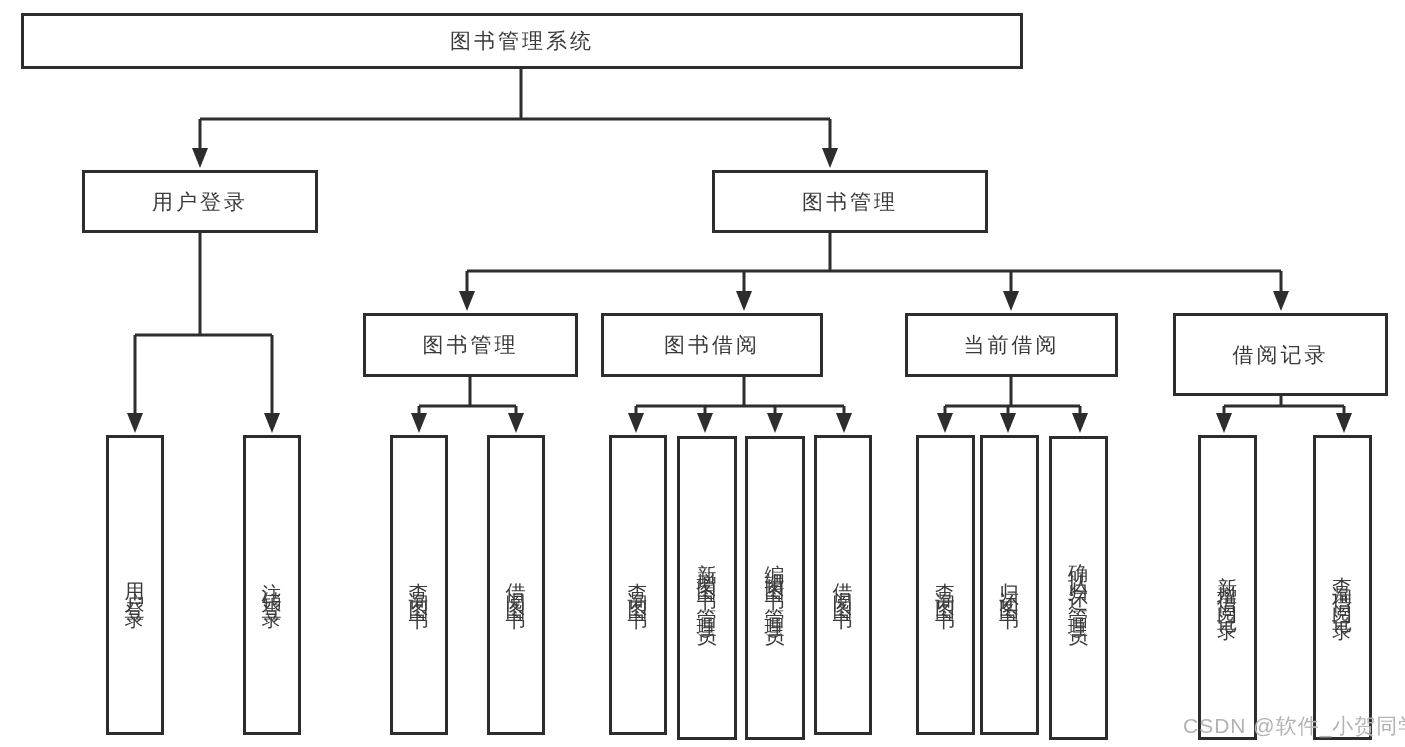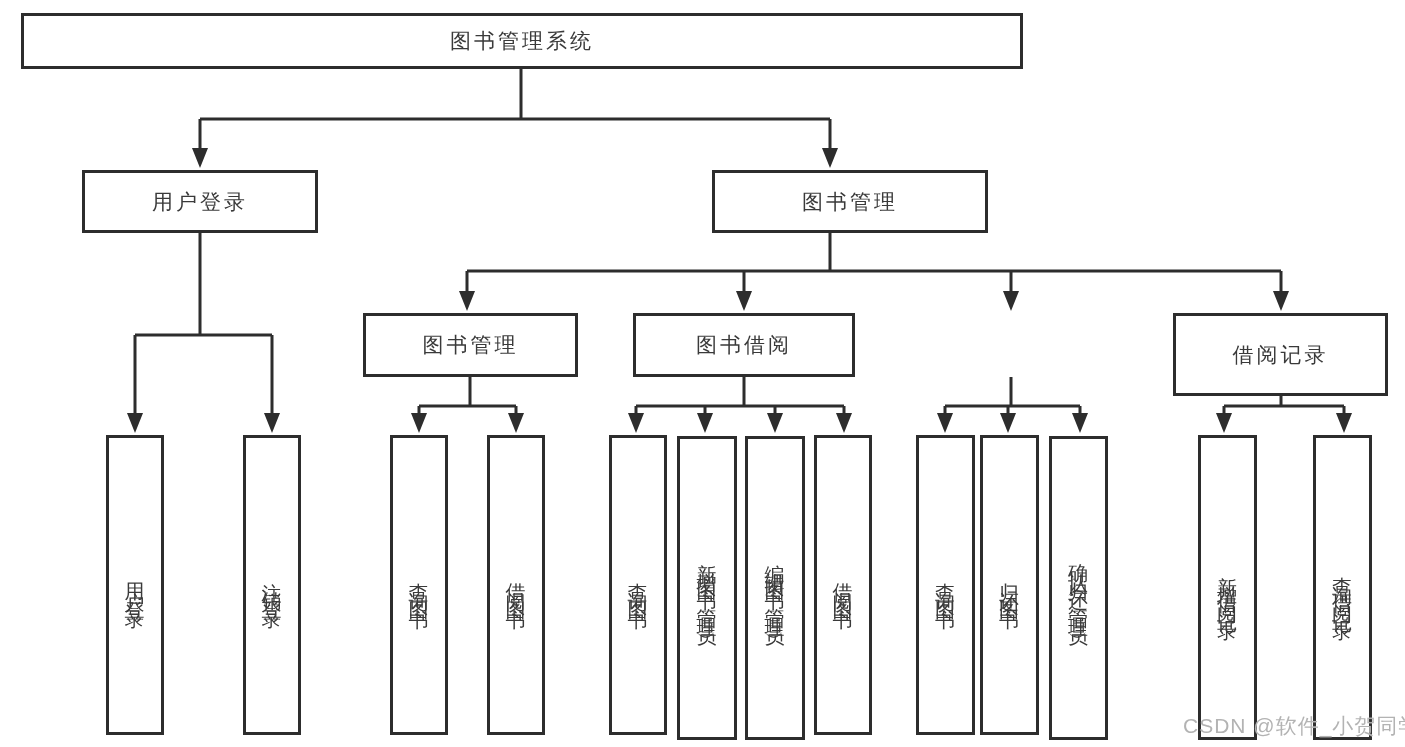--- a/index.html
+++ b/index.html
@@ -71,22 +71,25 @@
   <div class="node" style="left:82px;top:170px;width:236px;height:63px">
     <span class="lbl">用户登录</span>
   </div>
   <div class="node" style="left:712px;top:170px;width:276px;height:63px">
     <span class="lbl">图书管理</span>
   </div>
 
   <div class="node" style="left:363px;top:313px;width:215px;height:64px">
     <span class="lbl">图书管理</span>
   </div>
-  <div class="node" style="left:633px;top:313px;width:222px;height:64px">
+  <div class="node" style="left:601px;top:313px;width:222px;height:64px">
     <span class="lbl">图书借阅</span>
+  </div>
+  <div class="node" style="left:905px;top:313px;width:213px;height:64px">
+    <span class="lbl">当前借阅</span>
   </div>
   <div class="node" style="left:1173px;top:313px;width:215px;height:83px">
     <span class="lbl">借阅记录</span>
   </div>
 
   <div class="node" style="left:106px;top:435px;width:58px;height:300px">
     <span class="vlbl">用户登录</span>
   </div>
   <div class="node" style="left:243px;top:435px;width:58px;height:300px">
     <span class="vlbl">注销登录</span>

